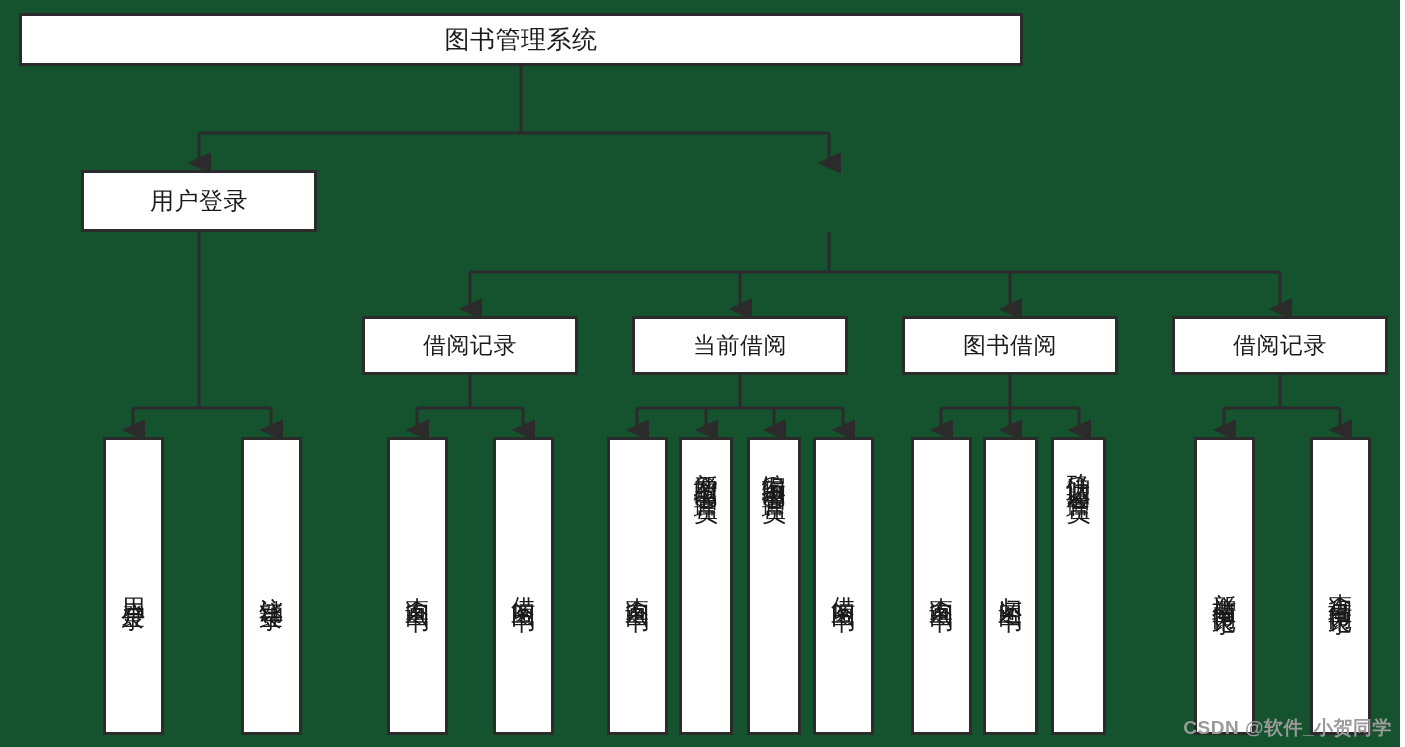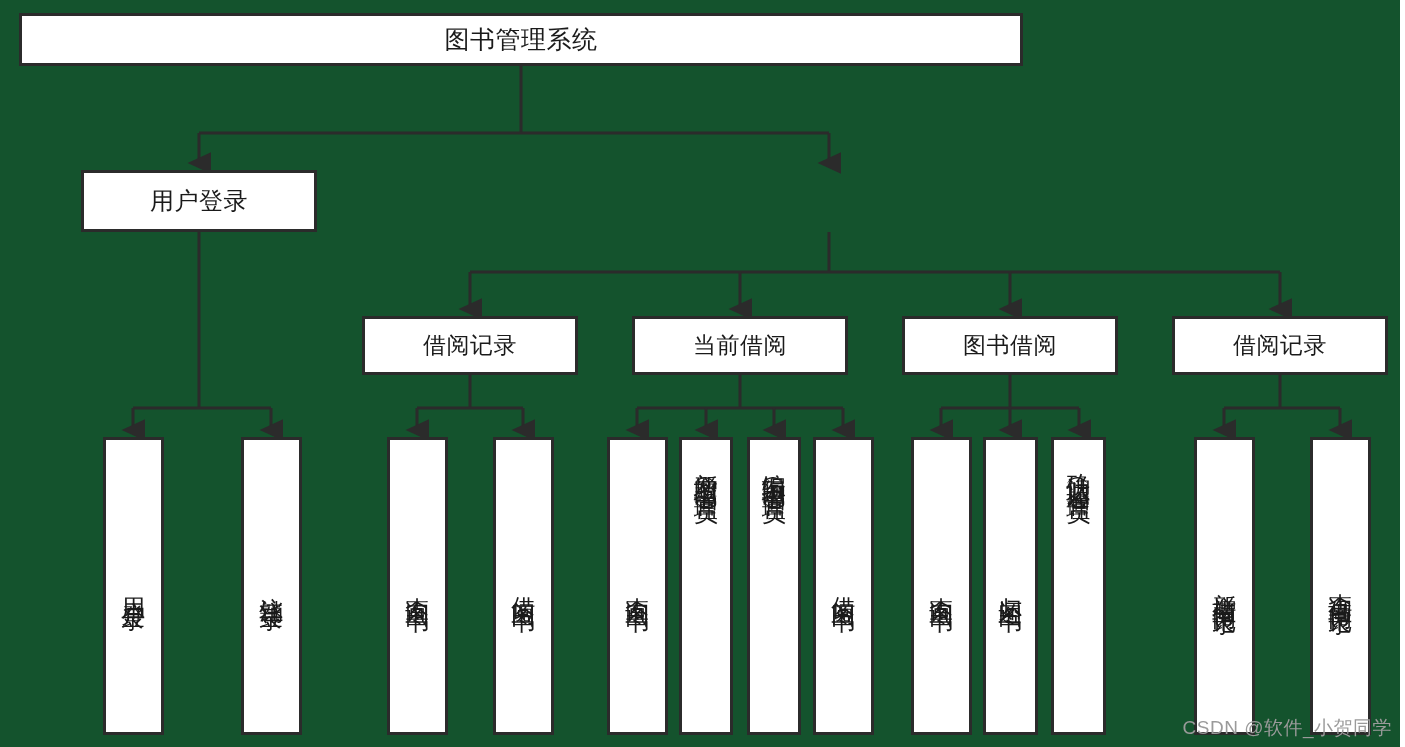--- a/index.html
+++ b/index.html
@@ -70,20 +70,21 @@
   }
   .watermark {
     position: absolute;
     right: 8px;
     bottom: 6px;
     font-size: 19px;
     color: #9a9a9a;
     z-index: 5;
     white-space: nowrap;
     letter-spacing: 0.5px;
+    font-weight: bold;
   }
 </style>
 </head>
 <body>
 
 <div id="canvas">
 
   <svg id="edges" viewBox="0 0 1405 747" xmlns="http://www.w3.org/2000/svg">
     <defs>
       <marker id="ah" markerWidth="9" markerHeight="9" refX="4.2" refY="4.4" orient="auto" markerUnits="strokeWidth">

